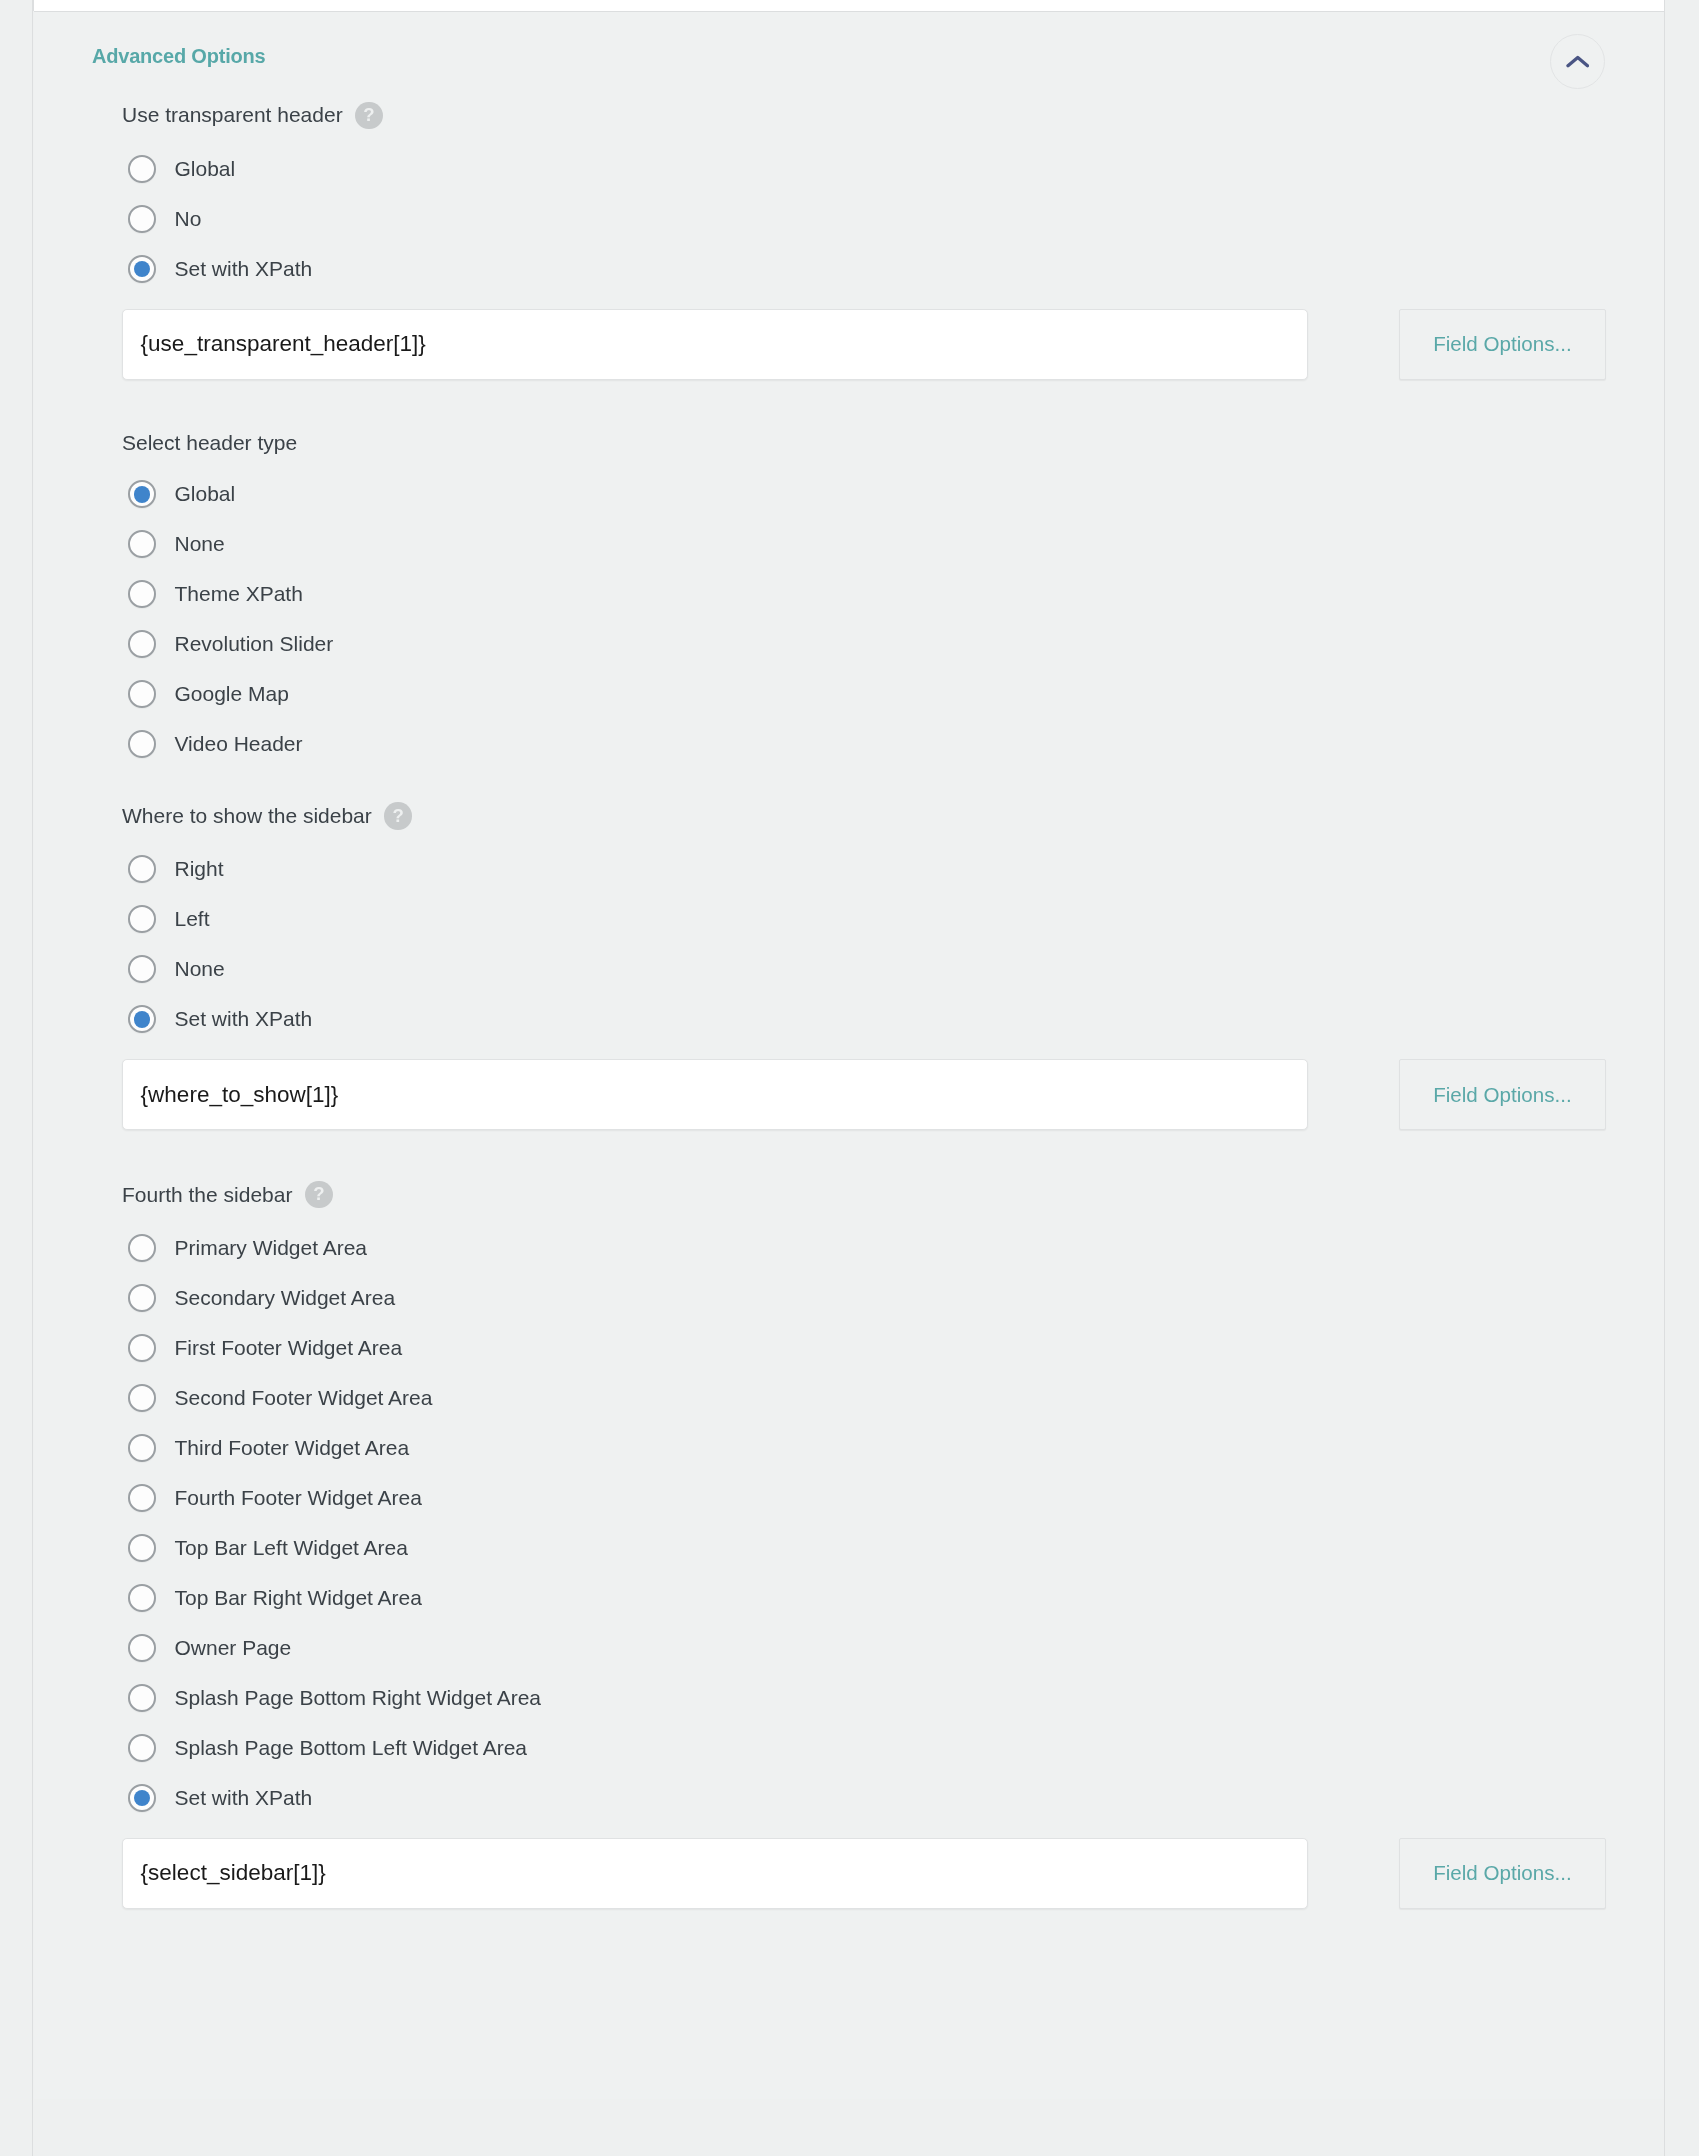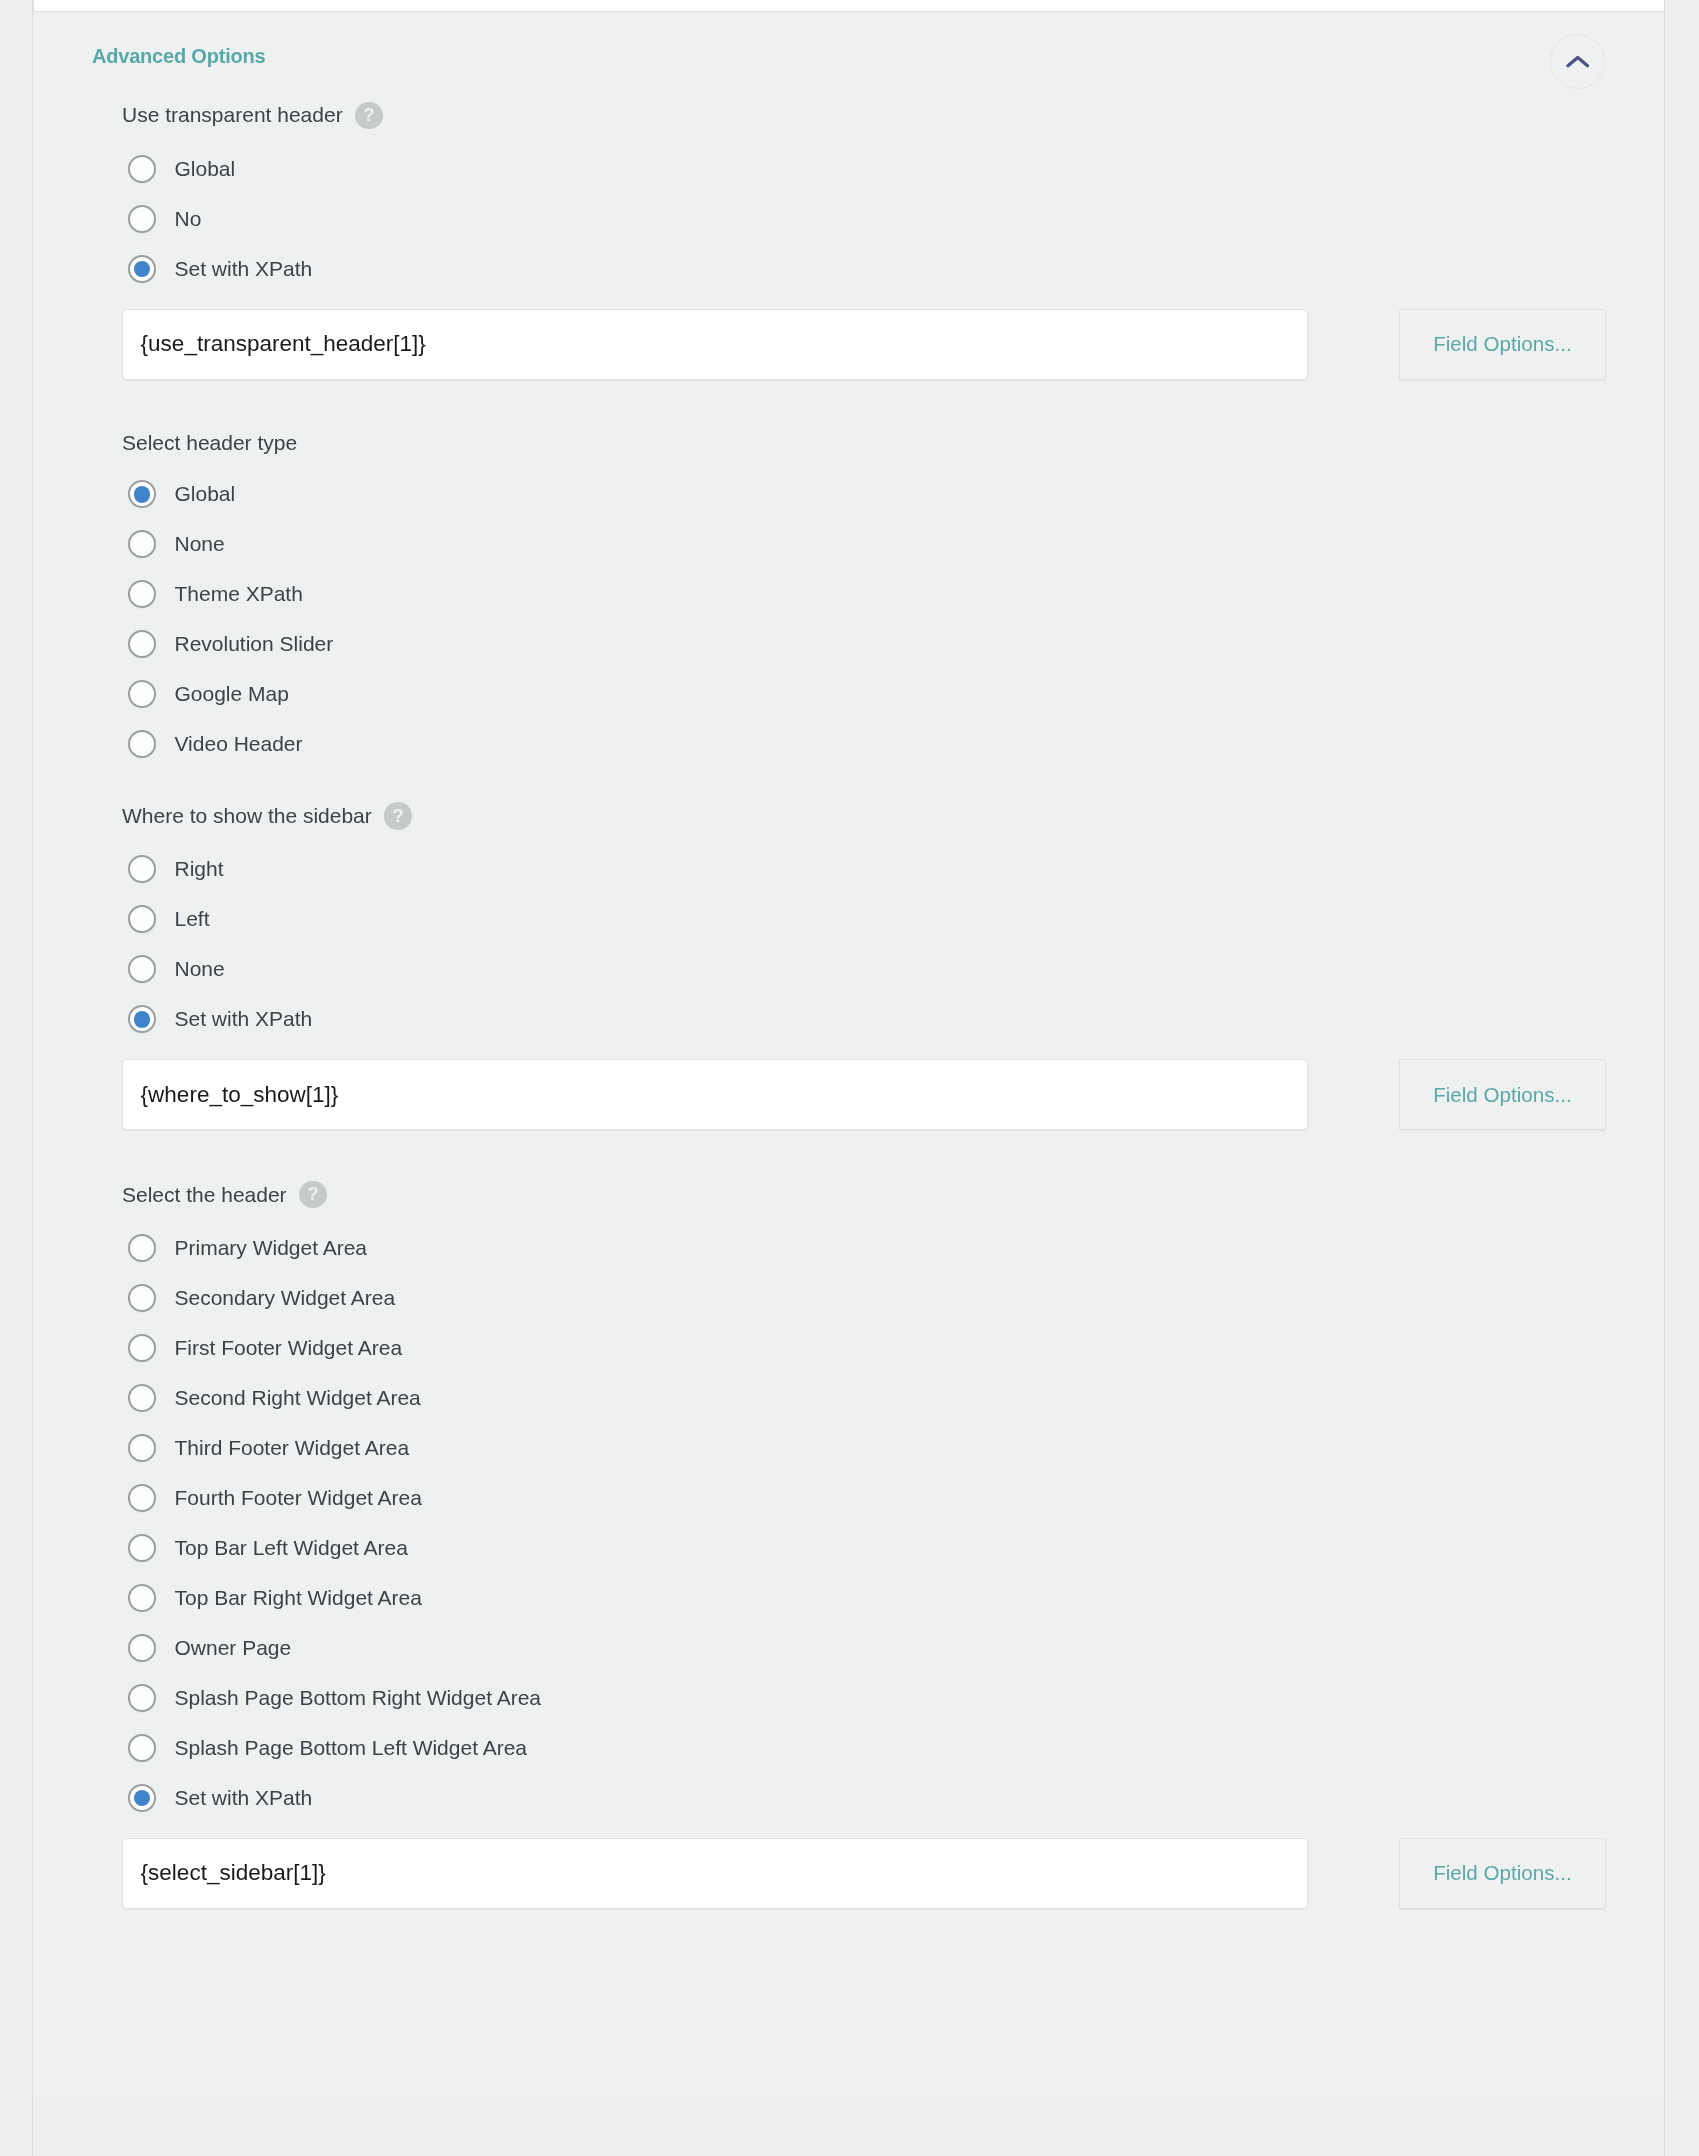--- a/index.html
+++ b/index.html
@@ -266,38 +266,38 @@
             <span class="radio-label">Set with XPath</span>
           </label>
           <div class="xpath-row">
             <div class="xpath-input" title="">{where_to_show[1]}</div>
             <div class="field-options-btn">Field Options...</div>
           </div>
           <div class="spacer-lg"></div>
         </div>
         <div class="field-group">
           <div class="field-label-row">
-            <span class="field-label">Select the header</span>
+            <span class="field-label">Fourth the sidebar</span>
             <span class="help-icon">?</span>
           </div>
           <label class="radio-row">
             <span class="radio"></span>
             <span class="radio-label">Primary Widget Area</span>
           </label>
           <label class="radio-row">
             <span class="radio"></span>
             <span class="radio-label">Secondary Widget Area</span>
           </label>
           <label class="radio-row">
             <span class="radio"></span>
             <span class="radio-label">First Footer Widget Area</span>
           </label>
           <label class="radio-row">
             <span class="radio"></span>
-            <span class="radio-label">Second Right Widget Area</span>
+            <span class="radio-label">Second Footer Widget Area</span>
           </label>
           <label class="radio-row">
             <span class="radio"></span>
             <span class="radio-label">Third Footer Widget Area</span>
           </label>
           <label class="radio-row">
             <span class="radio"></span>
             <span class="radio-label">Fourth Footer Widget Area</span>
           </label>
           <label class="radio-row">

